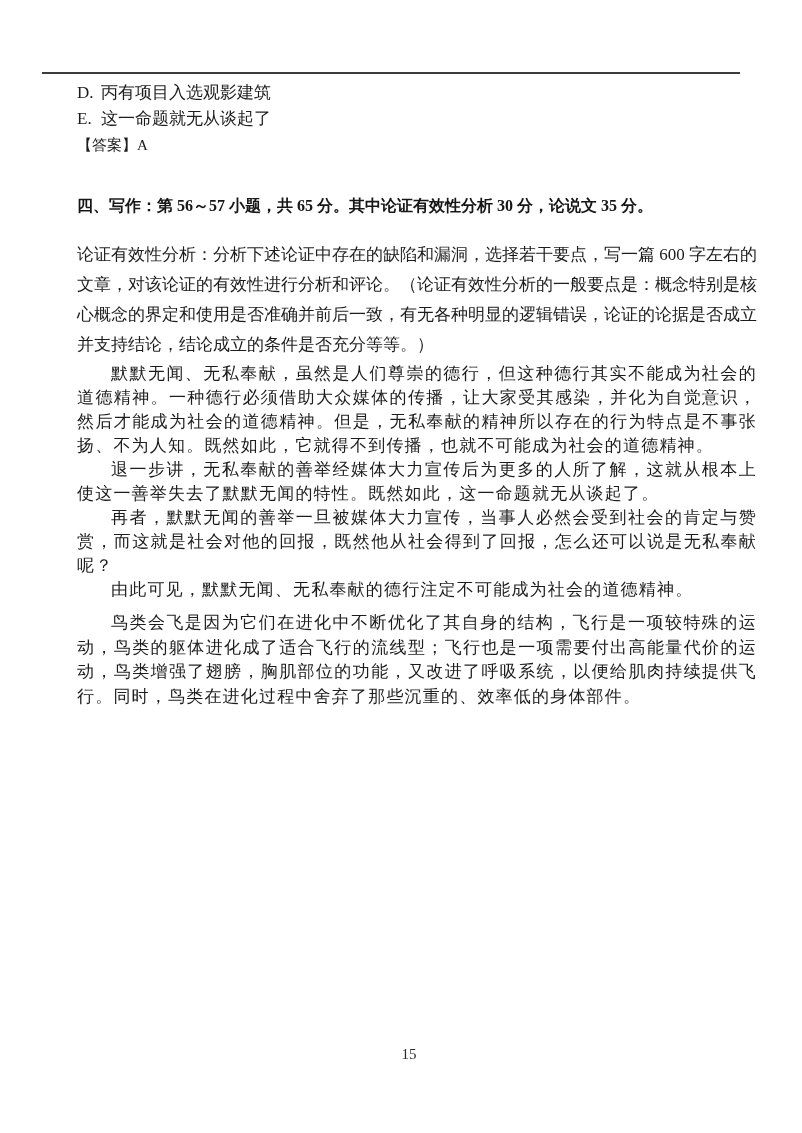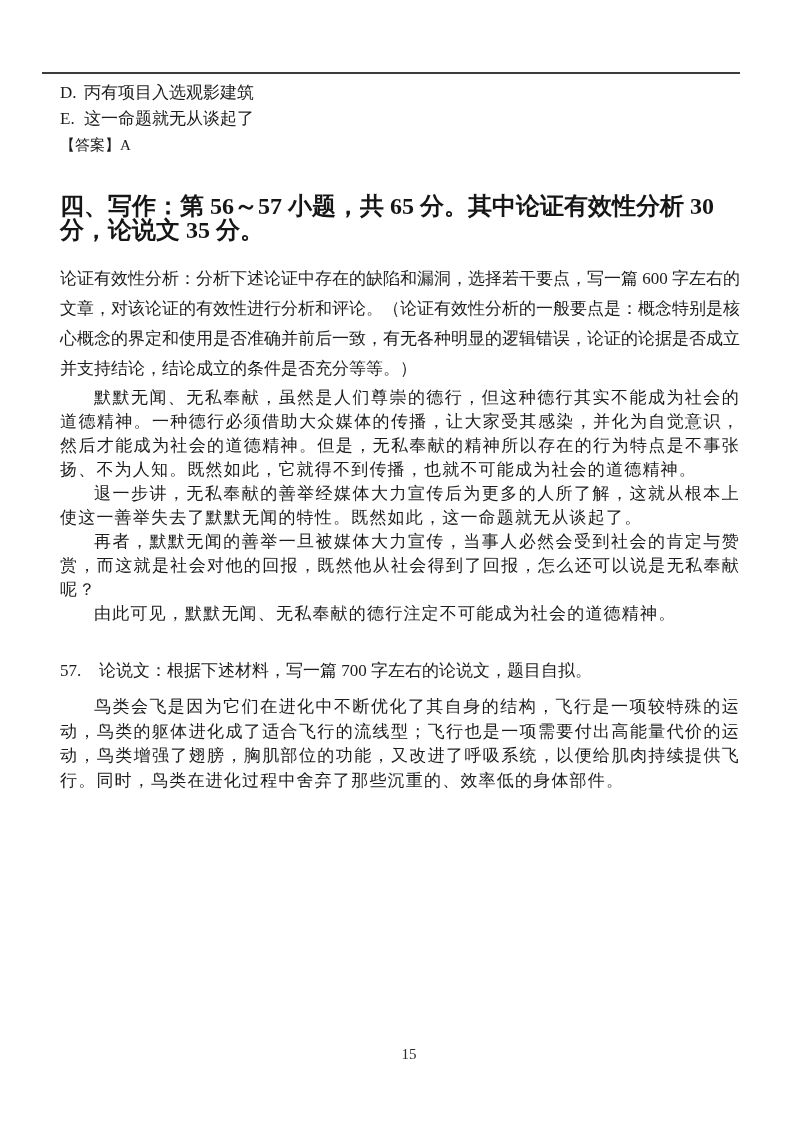--- a/index.html
+++ b/index.html
@@ -15,40 +15,40 @@
   .header-rule {
     position: absolute;
     left: 42px;
     top: 72px;
     width: 698px;
     height: 2px;
     background: #3c3c3c;
   }
   .content {
     position: absolute;
-    left: 60px;
+    left: 77px;
     top: 80px;
     width: 680px;
   }
   .opt-line {
     font-size: 17px;
     line-height: 26px;
     white-space: nowrap;
   }
   .opt-label {
     display: inline-block;
     width: 24px;
   }
   .answer-line {
     font-size: 15px;
     line-height: 26px;
   }
   .section-heading {
     margin: 36px 0 0 0;
-    font-size: 24px;
+    font-size: 16px;
     font-weight: bold;
     line-height: 24px;
     color: #161616;
   }
   .question {
     display: flex;
     margin-top: 22px;
     font-size: 17px;
     line-height: 30px;
   }
@@ -112,24 +112,20 @@
       <div class="qtext">论证有效性分析：分析下述论证中存在的缺陷和漏洞，选择若干要点，写一篇 600 字左右的文章，对该论证的有效性进行分析和评论。（论证有效性分析的一般要点是：概念特别是核心概念的界定和使用是否准确并前后一致，有无各种明显的逻辑错误，论证的论据是否成立并支持结论，结论成立的条件是否充分等等。）</div>
     </div>
 
     <div class="material">
       <p>默默无闻、无私奉献，虽然是人们尊崇的德行，但这种德行其实不能成为社会的道德精神。一种德行必须借助大众媒体的传播，让大家受其感染，并化为自觉意识，然后才能成为社会的道德精神。但是，无私奉献的精神所以存在的行为特点是不事张扬、不为人知。既然如此，它就得不到传播，也就不可能成为社会的道德精神。</p>
       <p>退一步讲，无私奉献的善举经媒体大力宣传后为更多的人所了解，这就从根本上使这一善举失去了默默无闻的特性。既然如此，这一命题就无从谈起了。</p>
       <p>再者，默默无闻的善举一旦被媒体大力宣传，当事人必然会受到社会的肯定与赞赏，而这就是社会对他的回报，既然他从社会得到了回报，怎么还可以说是无私奉献呢？</p>
       <p>由此可见，默默无闻、无私奉献的德行注定不可能成为社会的道德精神。</p>
     </div>
 
-    <div class="question q57">
-      <span class="qnum">57.</span>
-      <div class="qtext">论说文：根据下述材料，写一篇 700 字左右的论说文，题目自拟。</div>
-    </div>
 
     <div class="material material-57">
       <p>鸟类会飞是因为它们在进化中不断优化了其自身的结构，飞行是一项较特殊的运动，鸟类的躯体进化成了适合飞行的流线型；飞行也是一项需要付出高能量代价的运动，鸟类增强了翅膀，胸肌部位的功能，又改进了呼吸系统，以便给肌肉持续提供飞行。同时，鸟类在进化过程中舍弃了那些沉重的、效率低的身体部件。</p>
     </div>
 
   </div>
 
   <div class="page-number">15</div>
 
 </div>

